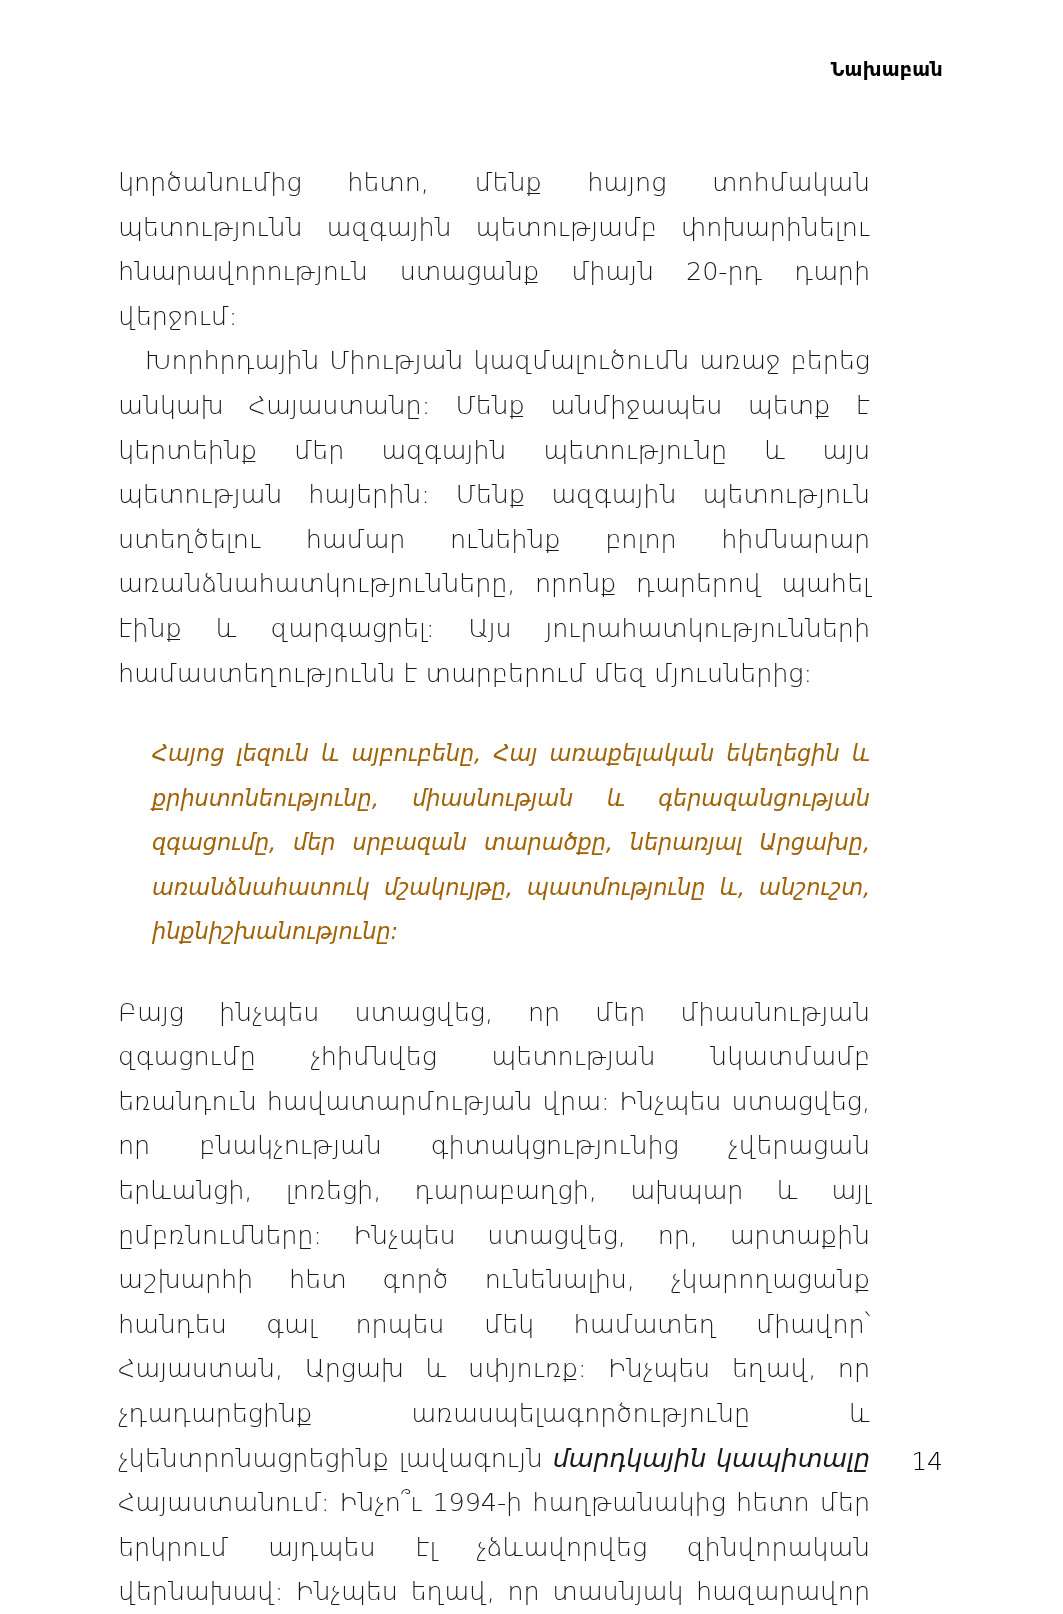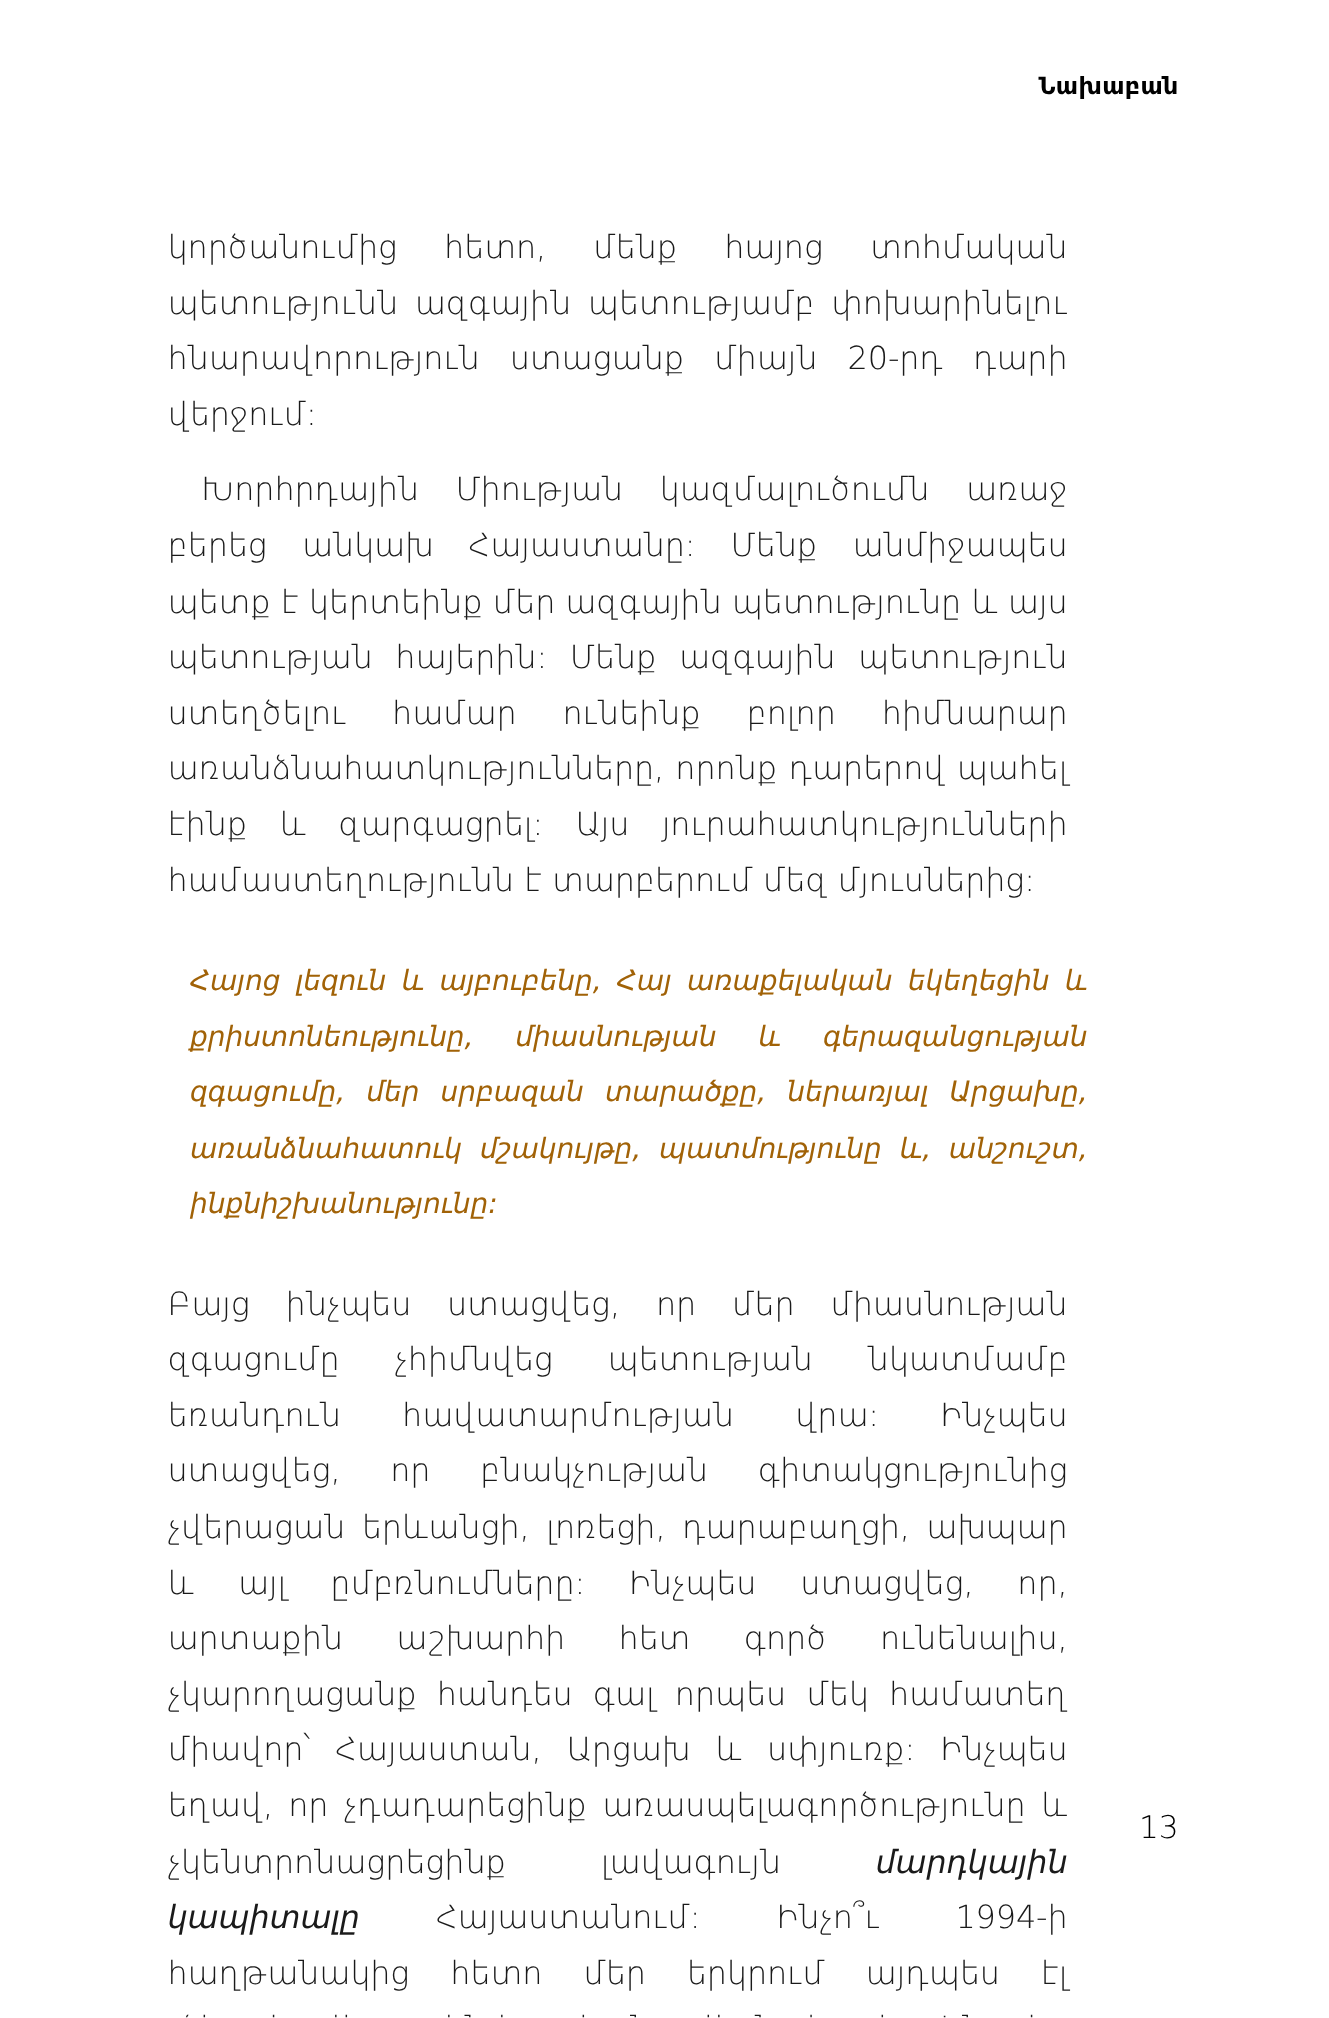--- a/index.html
+++ b/index.html
@@ -39,21 +39,21 @@
     left: 118px;
     width: 752px;
   }
 
   .body-paragraph {
     font-size: 25.5px;
     line-height: 44.6px;
     text-align: justify;
     text-justify: inter-word;
     hyphens: manual;
-    margin: 16px;
+    margin: 0;
     color: #1a1a1a;
     font-weight: 300;
     letter-spacing: -0.1px;
   }
 
   .body-paragraph.first-para {
     text-indent: 0;
   }
 
   .body-paragraph.indented {
@@ -115,15 +115,15 @@
     <blockquote class="quote-block">
       <p>Հայոց լեզուն և այբուբենը, Հայ առաքելական եկեղեցին և քրիստոնեությունը, միասնության և գերազանցության զգացումը, մեր սրբազան տարածքը, ներառյալ Արցախը, առանձնահատուկ մշակույթը, պատմությունը և, անշուշտ, ինքնիշխանությունը:</p>
     </blockquote>
 
     <p class="body-paragraph after-quote">
       <span>Բայց ինչպես ստացվեց, որ մեր միասնության զգացումը չհիմնվեց պետության նկատմամբ եռանդուն հավատարմության վրա: Ինչպես ստացվեց, որ բնակչության գիտակցությունից չվերացան երևանցի, լոռեցի, դարաբաղցի, ախպար և այլ ըմբռնումները: Ինչպես ստացվեց, որ, արտաքին աշխարհի հետ գործ ունենալիս, չկարողացանք հանդես գալ որպես մեկ համատեղ միավոր՝ Հայաստան, Արցախ և սփյուռք: Ինչպես եղավ, որ չդադարեցինք առասպելագործությունը և չկենտրոնացրեցինք լավագույն </span><em class="inline-em">մարդկային կապիտալը</em><span> Հայաստանում: Ինչո՞ւ 1994-ի հաղթանակից հետո մեր երկրում այդպես էլ չձևավորվեց զինվորական վերնախավ: Ինչպես եղավ, որ տասնյակ հազարավոր հայեր, սոցիալական</span>
     </p>
 
   </div>
 
-  <div class="folio">13</div>
+  <div class="folio">14</div>
 
 </div>
 
 </body></html>

